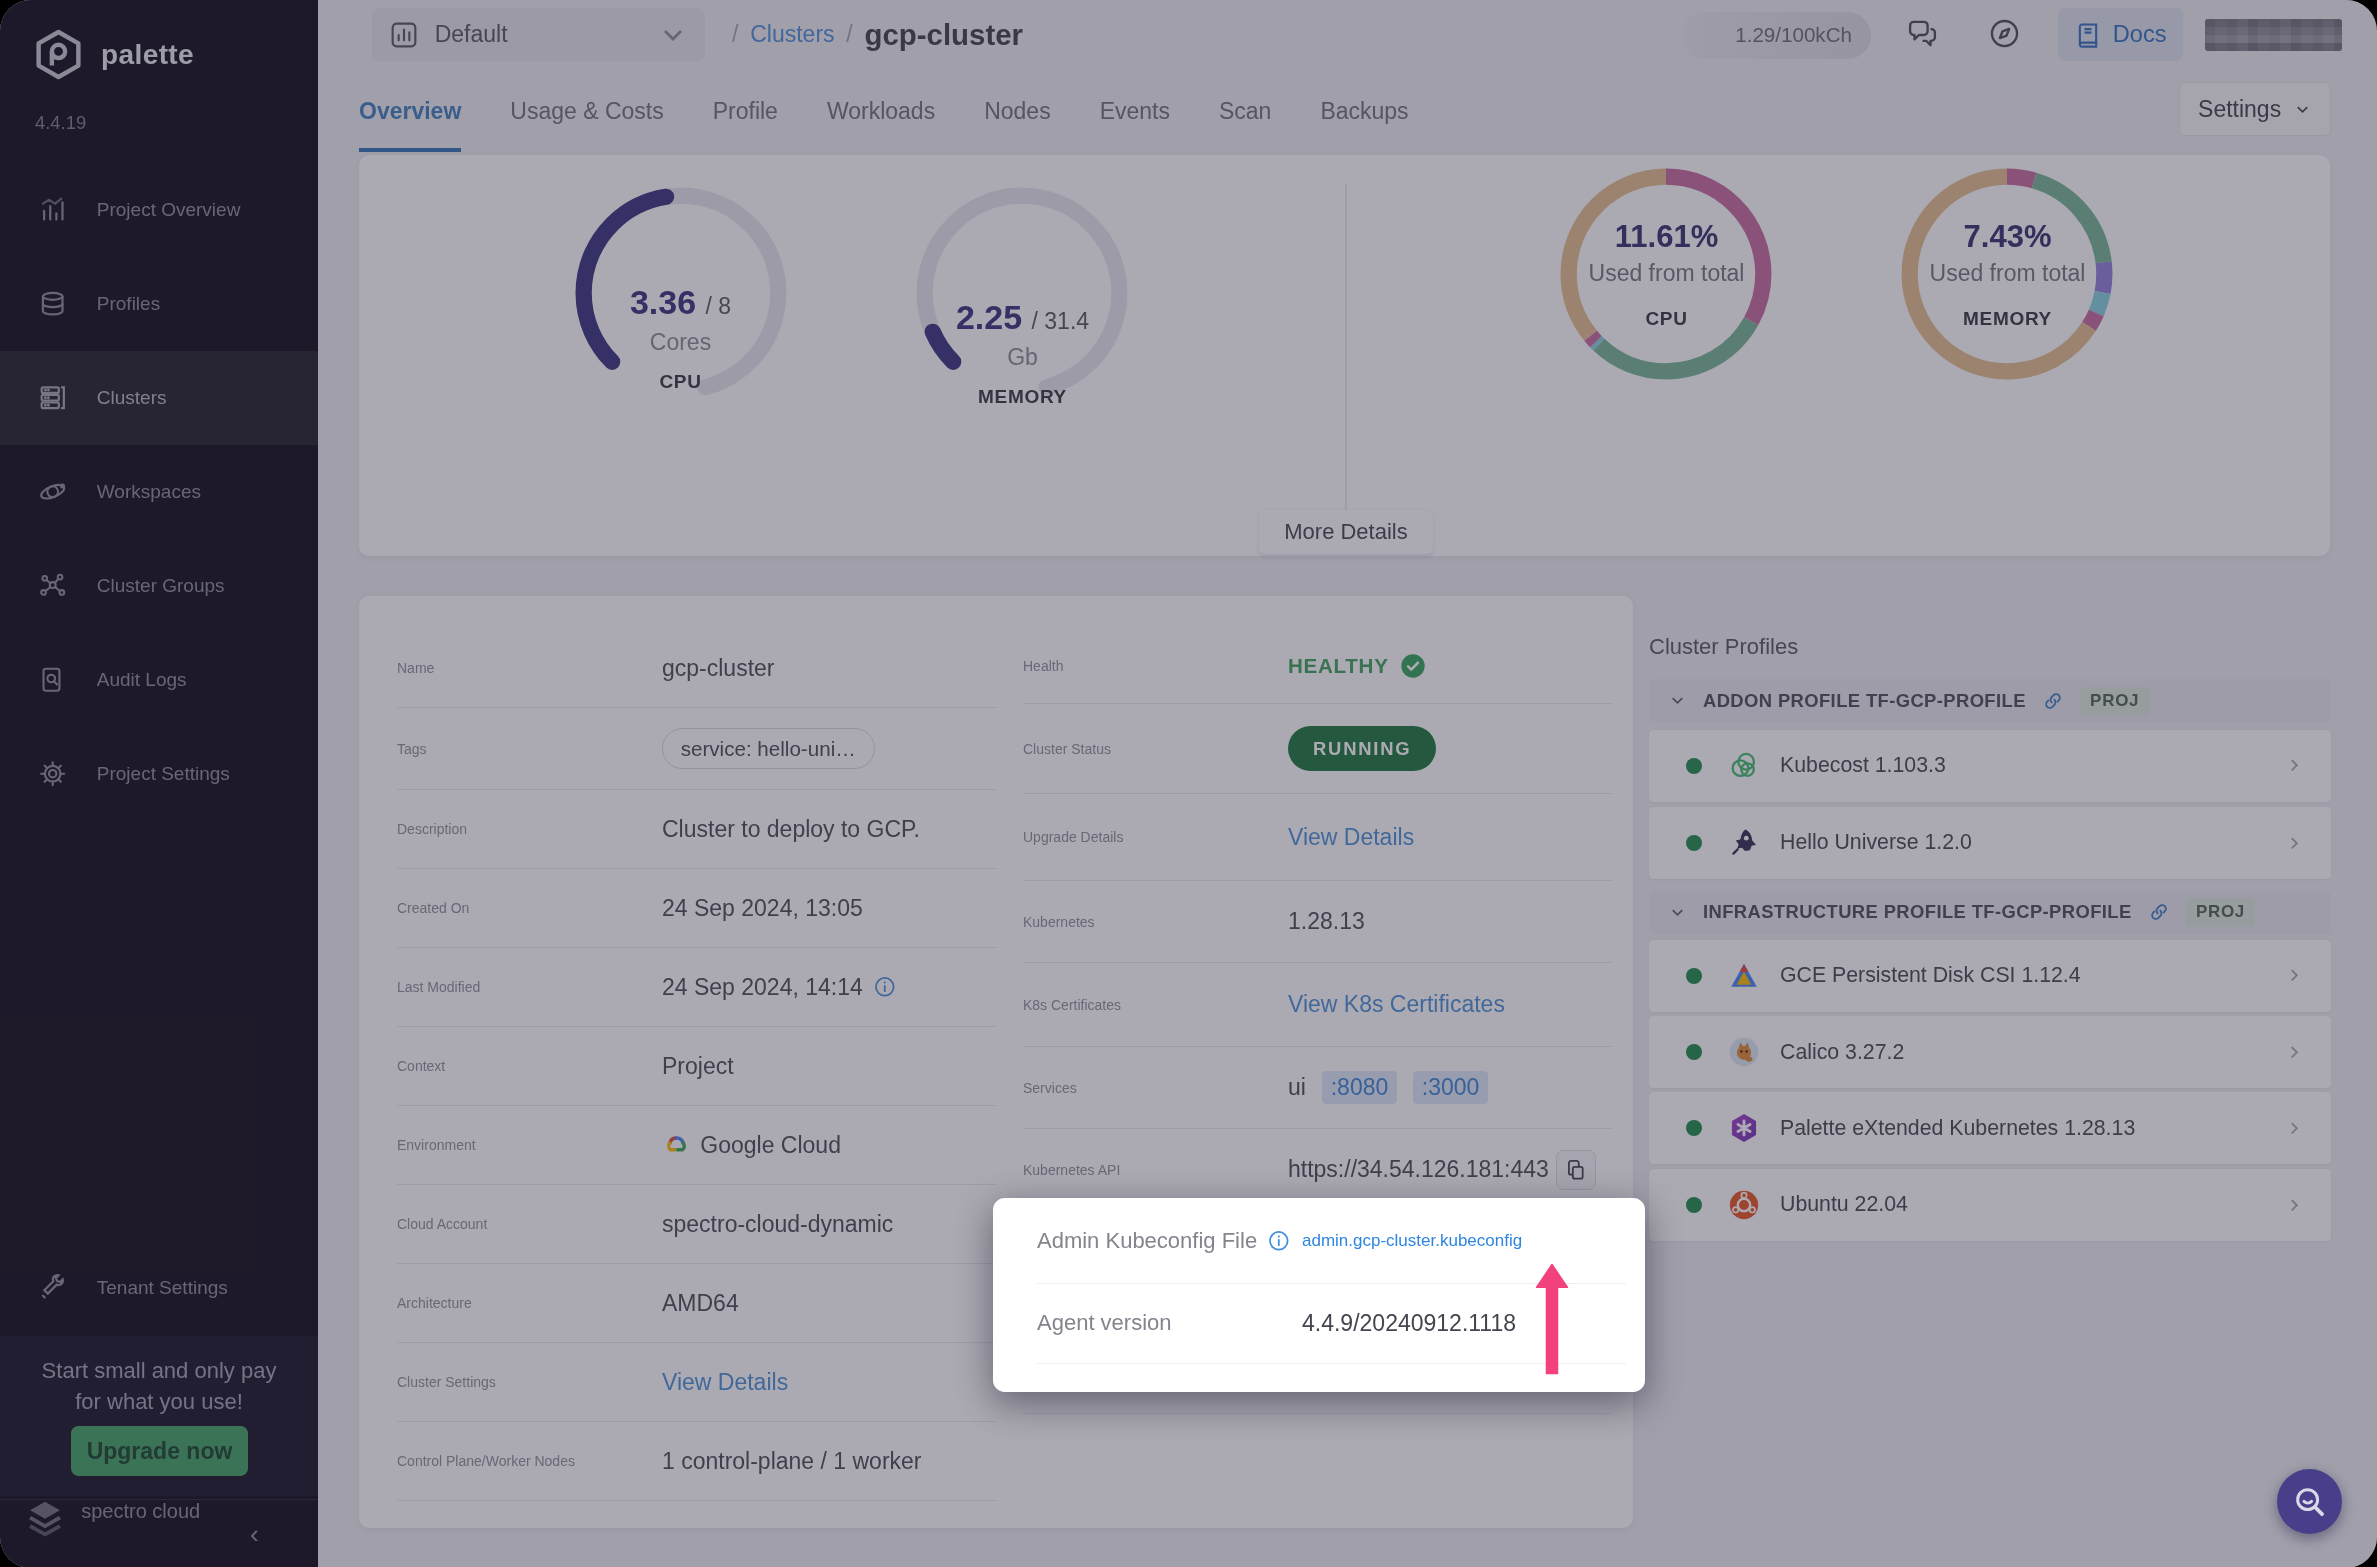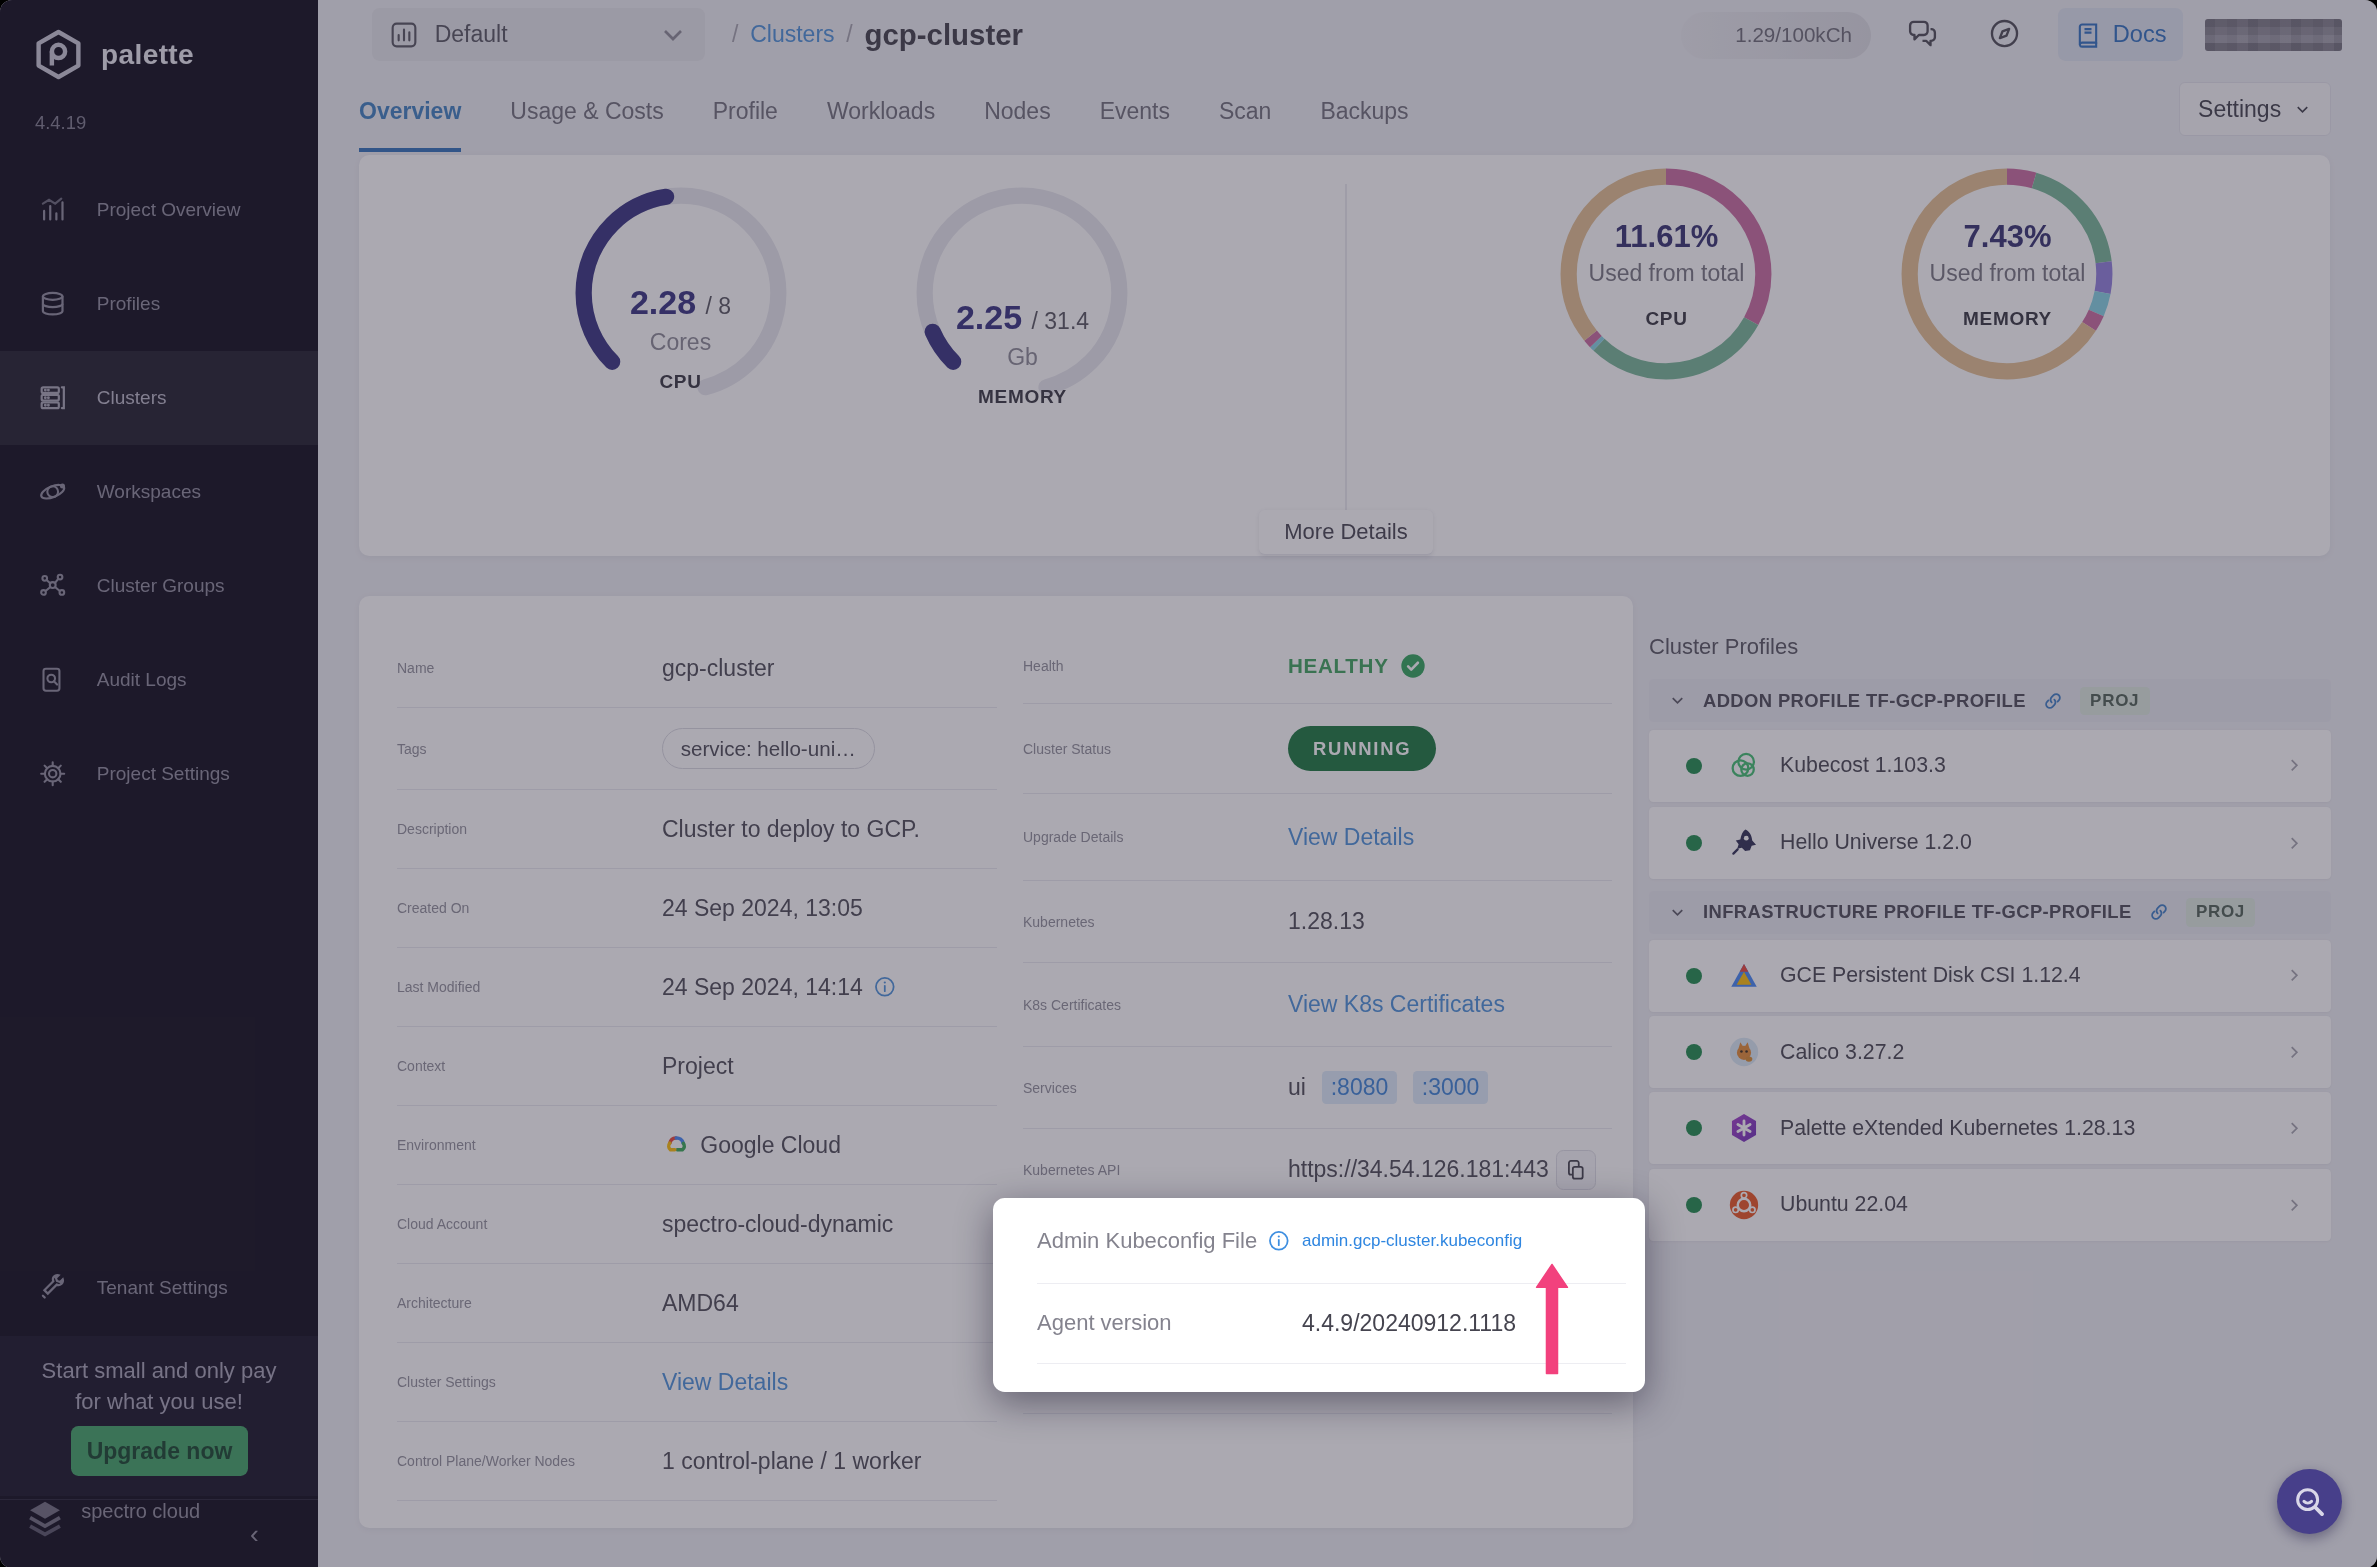--- a/index.html
+++ b/index.html
@@ -1,17 +1,17 @@
 <!DOCTYPE html>
 <html style="font-size:11.8px"><head>
 <meta charset="utf-8">
 <style>
   * { margin:0; padding:0; box-sizing:border-box; }
   html,body { background:#000; width:2377px; height:1568px; font-family:"Liberation Sans","DejaVu Sans",sans-serif; }
-  .app { position:relative; width:2377px; height:1568px; border-radius:12px; overflow:hidden; background:#EDEEF3; }
+  .app { position:relative; width:2377px; height:1568px; border-radius:31px; overflow:hidden; background:#EDEEF3; }
 
   
   .sidebar { position:absolute; left:0; top:0; width:318px; height:100%; background:#0B0818; z-index:10; }
   .brand { position:absolute; left:32px; top:28px; display:flex; align-items:center; gap:16px; }
   .brand svg { width:53px; height:53px; }
   .brand-name { font-size:28px; font-weight:600; color:#E9E8F0; letter-spacing:0.4px; }
   .version { position:absolute; left:35px; top:112px; font-size:18.4px; color:#7E7B8C; }
   .nav { position:absolute; left:0; top:163px; width:100%; }
   .nav-item { height:94px; display:flex; align-items:center; padding-left:38px; gap:29.4px; cursor:pointer; }
   .nav-item svg { width:29.4px; height:29.4px; flex:none; }
@@ -278,21 +278,21 @@
         <path d="M6 9l6 6 6-6"></path>
       </svg>
   </div>
 
   <div class="card overview-card">
     <svg class="gauge-svg" style="left:204px;top:20px" viewBox="0 0 160 160">
       <circle class="track" cx="80" cy="80" r="66" stroke-dasharray="345.57519189487726 414.6902302738527" stroke="#E7E7EE"></circle>
         <circle class="fill" cx="80" cy="80" r="66" stroke-dasharray="145.14158059584844 414.6902302738527" stroke="#34307E"></circle>
     </svg>
     <div class="gauge-text" style="left:211px;top:127px">
-      <div class="g-valueline"><span>2.28</span> <span class="g-total">/ 8</span></div>
+      <div class="g-valueline"><span>3.36</span> <span class="g-total">/ 8</span></div>
       <div class="g-unit">Cores</div>
       <div class="g-label">CPU</div>
     </div>
 
     <svg class="gauge-svg" style="left:545px;top:20px" viewBox="0 0 160 160">
       <circle class="track" cx="80" cy="80" r="66" stroke-dasharray="345.57519189487726 414.6902302738527" stroke="#E7E7EE"></circle>
         <circle class="fill" cx="80" cy="80" r="66" stroke-dasharray="24.7625535593463 414.6902302738527" stroke="#34307E"></circle>
     </svg>
     <div class="gauge-text" style="left:553px;top:142px">
       <div class="g-valueline"><span>2.25</span> <span class="g-total">/ 31.4</span></div>

